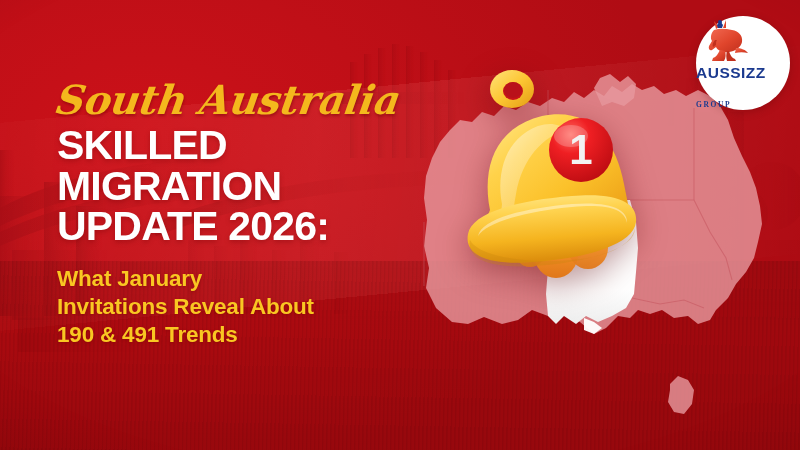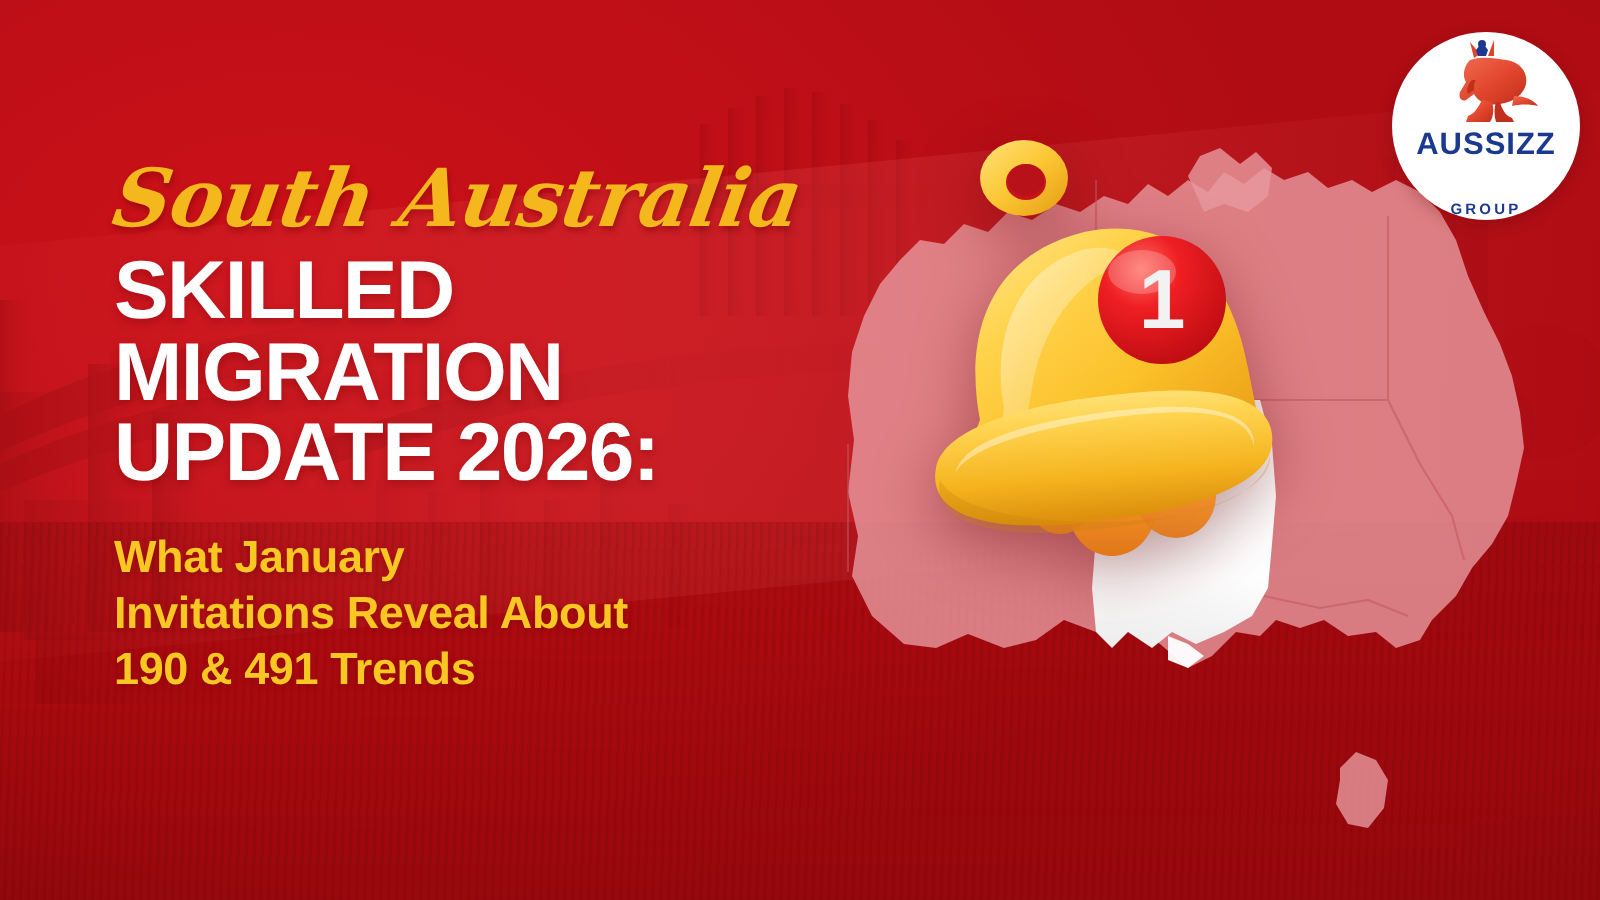--- a/index.html
+++ b/index.html
@@ -51,31 +51,31 @@
     position:absolute; left:398px; top:72px; width:404px; height:360px;
     pointer-events:none;
   }
   .map-wrap svg { width:100%; height:100%; display:block; }
 
   
   .logo {
     position:absolute; left:696px; top:16px; width:94px; height:94px;
     border-radius:50%; background:#ffffff;
     box-shadow:0 2px 8px rgba(80,0,4,.28);
-    display:flex; flex-direction:column; align-items:center; justify-content:center;
+    display:flex; flex-direction:column; align-items:flex-start; justify-content:center;
   }
   .logo-roo { width:52px; height:44px; margin-top:2px; }
   .logo-roo svg { width:100%; height:100%; display:block; }
   .logo-name {
     font-family:"Liberation Sans", sans-serif;
     font-weight:bold; color:#1b3a8f; font-size:15.5px;
     letter-spacing:.5px; line-height:1; margin-top:1px;
   }
   .logo-sub {
-    font-family:Liberation Sans, sans-serif;
+    font-family:Liberation Serif, serif;
     font-weight:bold; color:#1b3a8f; font-size:7.5px;
     letter-spacing:1.6px; line-height:1; margin-top:20px;
   }
 
   
   .bell-wrap { position:absolute; left:438px; top:58px; width:210px; height:230px; }
   .bell-wrap svg { width:100%; height:100%; display:block;
     filter:drop-shadow(0 10px 16px rgba(90,0,5,.40)); }
 
   

